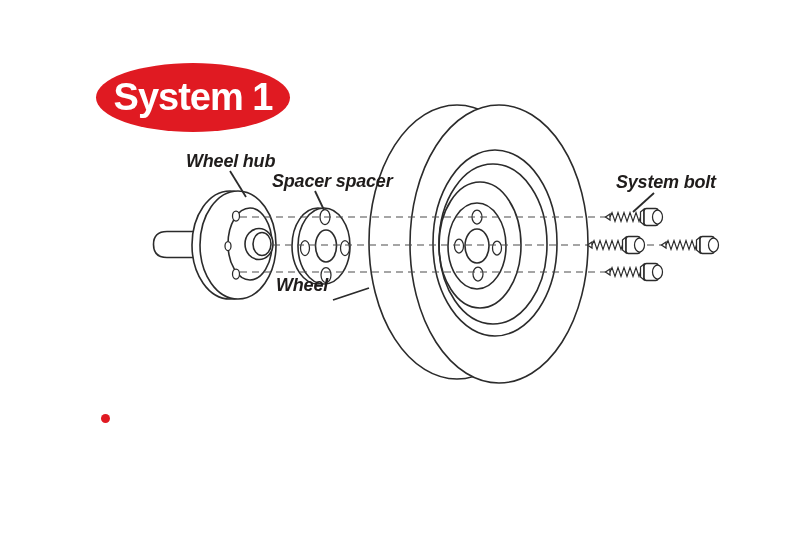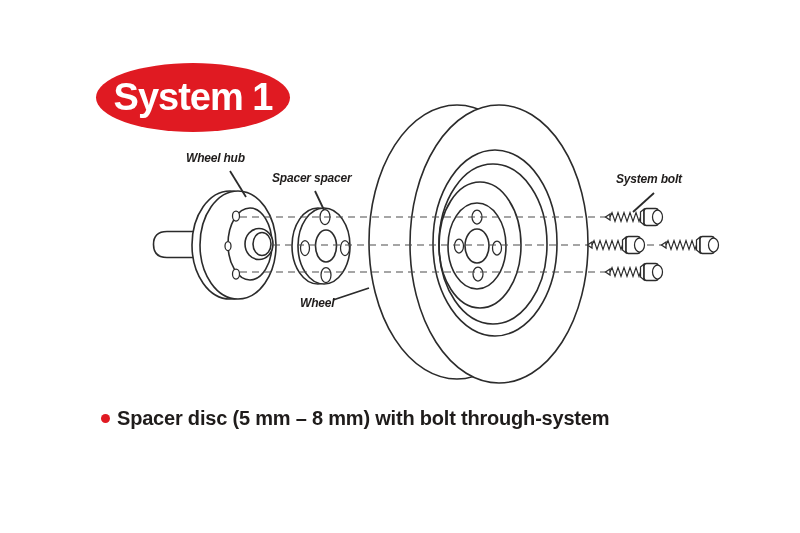--- a/index.html
+++ b/index.html
@@ -14,26 +14,26 @@
   .badge{
     position:absolute;left:96px;top:63px;width:194px;height:69px;
     background:var(--accent-red);border-radius:50%;
     display:flex;align-items:center;justify-content:center;
   }
   .badge span{
     color:#fff;font-size:38px;font-weight:700;letter-spacing:-1px;
     font-family:"Liberation Sans",sans-serif;
   }
   .part-label{
-    position:absolute;color:var(--text);font-size:12px;font-weight:700;font-style:italic;
+    position:absolute;color:var(--text);font-size:18px;font-weight:700;font-style:italic;
     letter-spacing:-0.2px;white-space:nowrap;
   }
   .lbl-hub{left:186px;top:151px;}
   .lbl-spacer{left:272px;top:171px;}
-  .lbl-wheel{left:276px;top:296px;margin-left:24px;}
+  .lbl-wheel{left:276px;top:275px;}
   .lbl-bolt{left:616px;top:172px;}
   svg.diagram{position:absolute;left:0;top:0;width:800px;height:533px;}
   .ln{fill:none;stroke:var(--line);stroke-width:1.6px;}
   .fw{fill:#fff;stroke:var(--line);stroke-width:1.6px;}
   .fw-thin{stroke-width:1.25px;}
   .thread{fill:none;stroke:var(--line);stroke-width:1.15px;}
   .dash{fill:none;stroke:var(--dash);stroke-width:1.2px;stroke-dasharray:7 5;}
   .leader{fill:none;stroke:var(--line);stroke-width:1.8px;}
   .features{
     position:absolute;left:101px;top:405px;list-style:none;
@@ -121,20 +121,19 @@
   </svg>
 
   <div class="part-label lbl-hub">Wheel hub</div>
   <div class="part-label lbl-spacer">Spacer spacer</div>
   <div class="part-label lbl-wheel">Wheel</div>
   <div class="part-label lbl-bolt">System bolt</div>
 
   <ul class="features">
     <li>
       <span class="dot"></span>
-      <span class="ftxt">Spacer disc (5 mm – 8 mm) with bolt through-system</span>
     </li>
     <li>
       <span class="dot"></span>
     </li>
   </ul>
 
 </div>
 
 </body></html>

